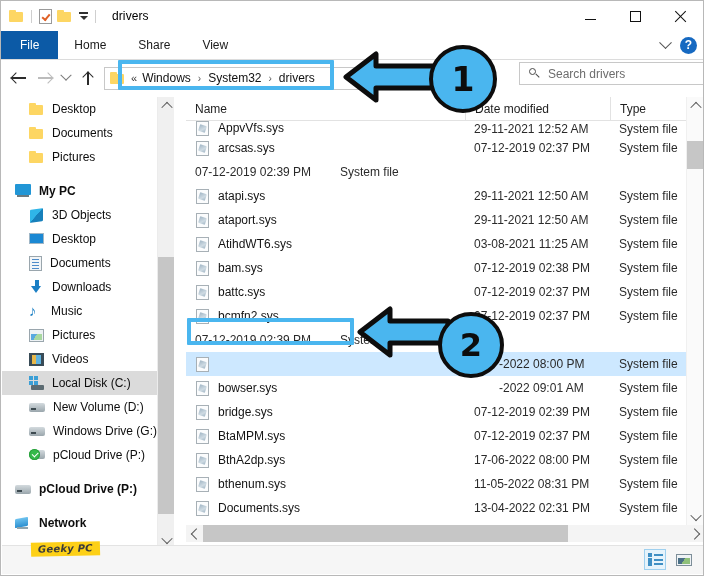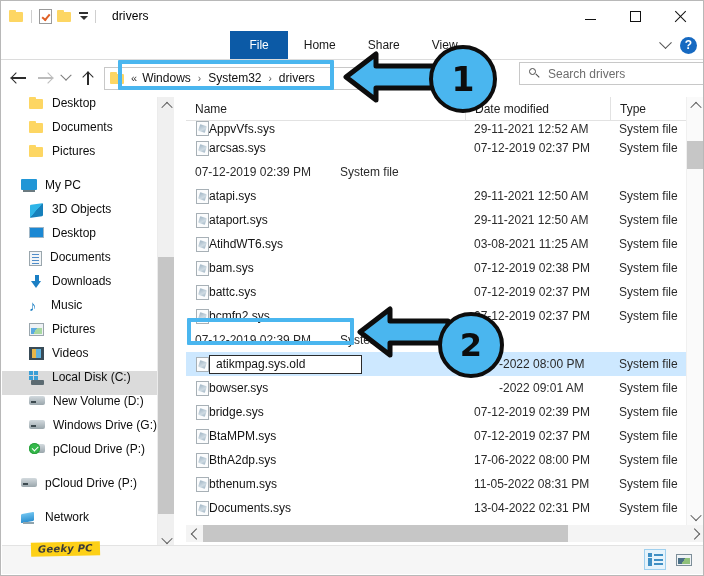--- a/index.html
+++ b/index.html
@@ -143,21 +143,20 @@
   
   .ribbon {
     position: absolute;
     left: 0; top: 30px;
     width: 100%;
     height: 28px;
     background: #ffffff;
     border-bottom: 1px solid #dcdcdc;
     display: flex;
     align-items: stretch;
-    justify-content: center;
   }
   .tab {
     display: flex;
     align-items: center;
     justify-content: center;
     padding: 0 16px;
     font-size: 12px;
     color: #1a1a1a;
     height: 28px;
     box-sizing: border-box;
@@ -342,28 +341,29 @@
   .navpane {
     position: absolute;
     left: 1px; top: 96px;
     width: 155px;
     height: 451px;
     background: #ffffff;
     overflow: hidden;
   }
   .nav-item {
     display: flex;
+    align-items: center;
     height: 24px;
     padding-left: 27px;
     gap: 8px;
     font-size: 12px;
     color: #0d0d0d;
     white-space: nowrap;
   }
-  .nav-item.root { padding-left: 19px; }
+  .nav-item.root { padding-left: 13px; font-weight: bold; }
   .nav-item.sel { background: #dbdbdb; }
   .nav-gap { height: 10px; }
   .ni-label { line-height: 1; }
 
   
   .ic { flex: 0 0 auto; position: relative; }
   .ic-folder { width: 15px; height: 13px; }
   .ic-folder::before {
     content:""; position:absolute; left:0; top:0;
     width:7px; height:3px; background:#fdd663; border-radius:1px 1px 0 0;
@@ -579,21 +579,22 @@
     display: flex;
     align-items: center;
     height: 24px;
     font-size: 12px;
     color: #131313;
   }
   .row.selected { background: #cde8ff; }
   .cell-name {
     width: 279px;
     display: flex;
-    align-items: center;
+    align-items: flex-start;
+    gap: 9px;
     padding-left: 10px;
     box-sizing: border-box;
     white-space: nowrap;
   }
   .cell-date { width: 145px; padding-left: 9px; box-sizing: border-box; color:#2a2a2a; }
   .cell-type { width: 94px; padding-left: 9px; box-sizing: border-box; color:#2a2a2a; }
   .ic-sys {
     position: relative;
     width: 13px; height: 15px;
     flex: 0 0 auto;
@@ -1021,23 +1022,20 @@
           <div class="cell-date">07-12-2019 02:37 PM</div>
           <div class="cell-type">System file</div>
         </div>
         <div class="row">
           <div class="cell-date">07-12-2019 02:39 PM</div>
           <div class="cell-type">System file</div>
         </div>
         <div class="row selected">
           <div class="cell-name">
             <span class="ic-sys"></span>
-            <span class="rename-box">
-              <span>atikmpag.sys.old</span>
-            </span>
           </div>
           <div class="cell-date" style="padding-left: 34px;">-2022 08:00 PM</div>
           <div class="cell-type">System file</div>
         </div>
         <div class="row">
           <div class="cell-name">
             <span class="ic-sys"></span>
             <span>bowser.sys</span>
           </div>
           <div class="cell-date" style="padding-left: 34px;">-2022 09:01 AM</div>

